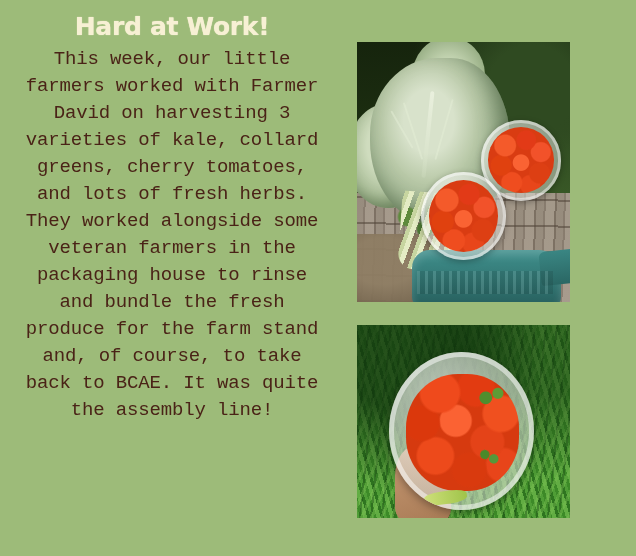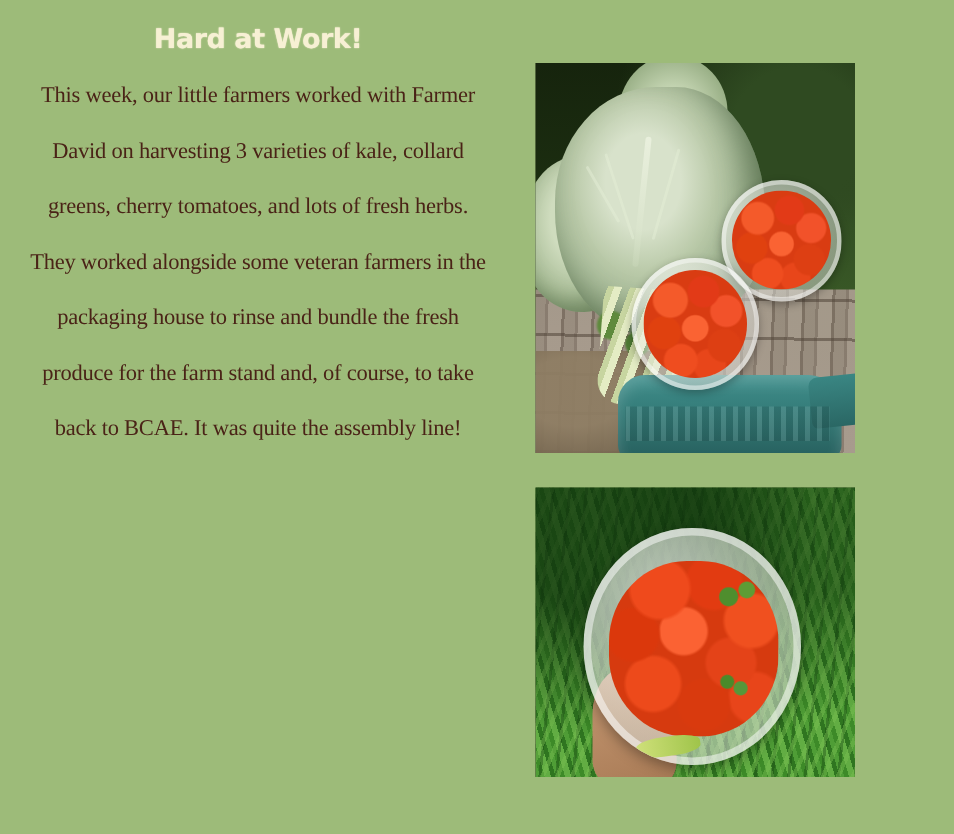--- a/index.html
+++ b/index.html
@@ -28,32 +28,32 @@
     top: 8px;
     width: 316px;
     height: 540px;
     box-sizing: border-box;
   }
   .headline {
     text-align: center;
     color: #f7f0d4;
     font-family: "DejaVu Sans", sans-serif;
     font-weight: bold;
-    font-size: 18px;
+    font-size: 25px;
     letter-spacing: -0.3px;
     line-height: 30px;
     margin: 4px 0 4px 0;
     text-shadow: 0 0 1px #f7f0d4;
   }
   .body-copy {
     text-align: center;
     color: #4a2317;
-    font-family: Liberation Serif, serif;
-    font-size: 15px;
-    line-height: 37px;
+    font-family: Liberation Mono, monospace;
+    font-size: 19px;
+    line-height: 27px;
     letter-spacing: -0.15px;
     margin: 0;
     padding: 0 2px;
   }
   .body-copy p {
     margin: 0;
   }
 
   
   .photo {

